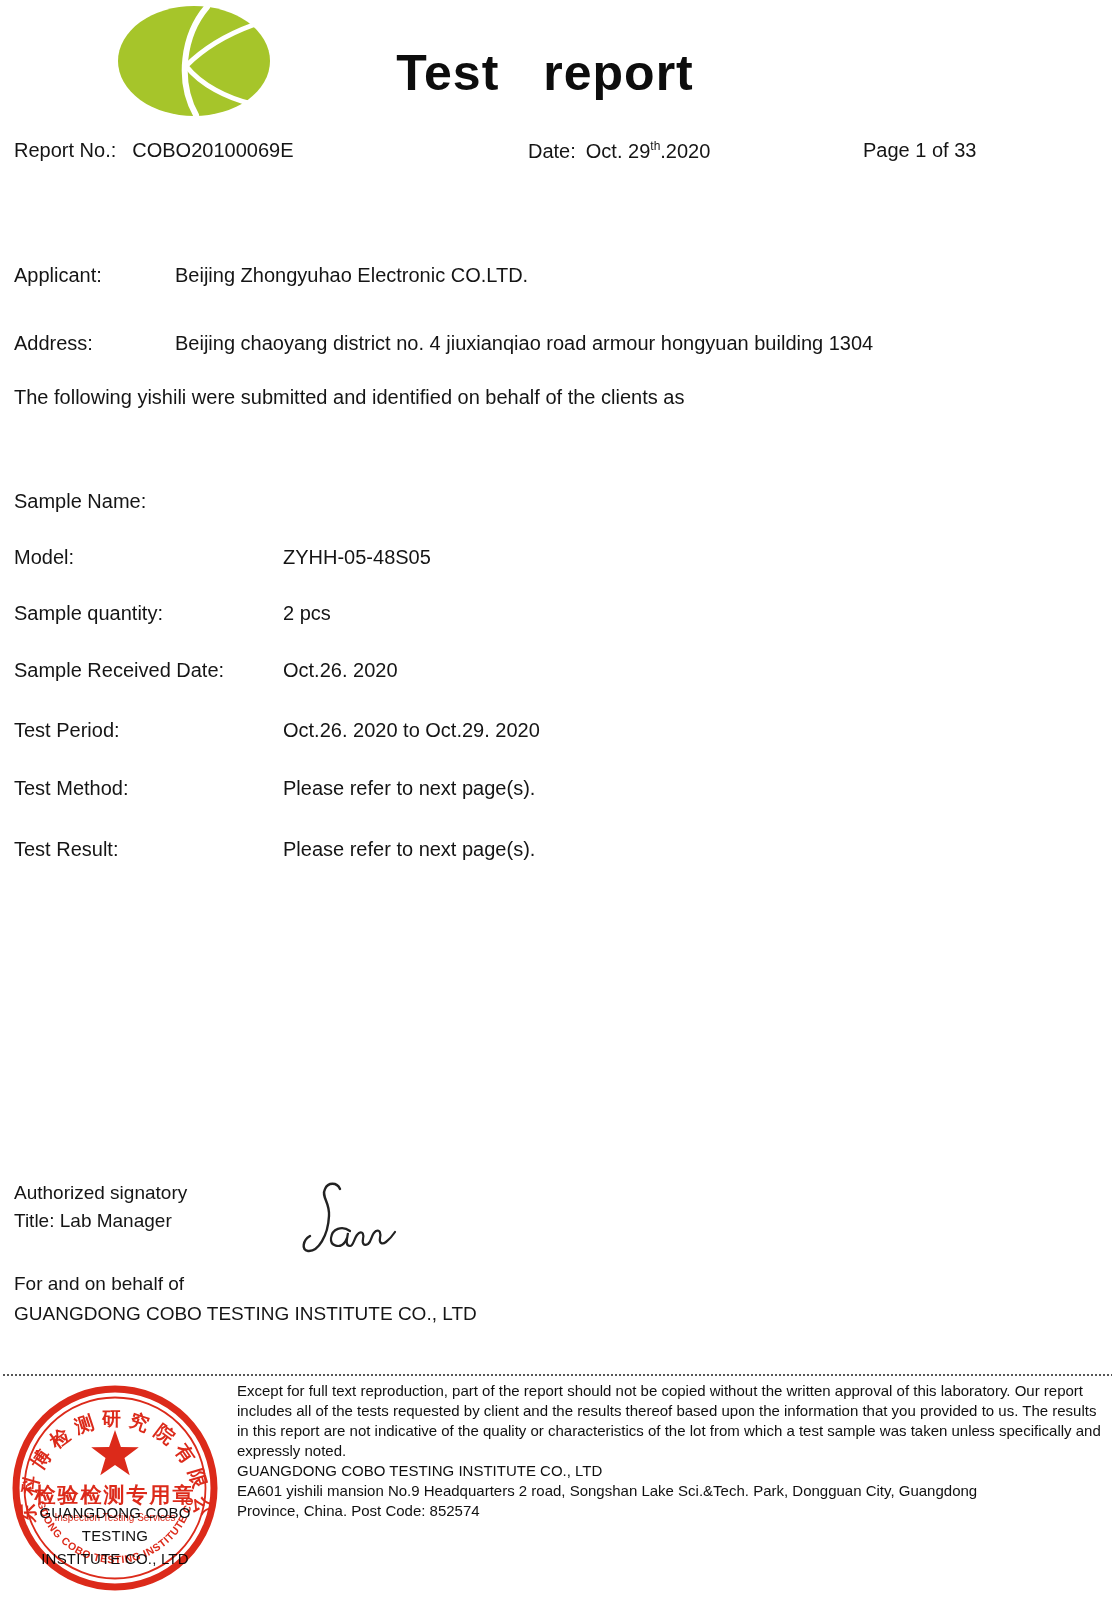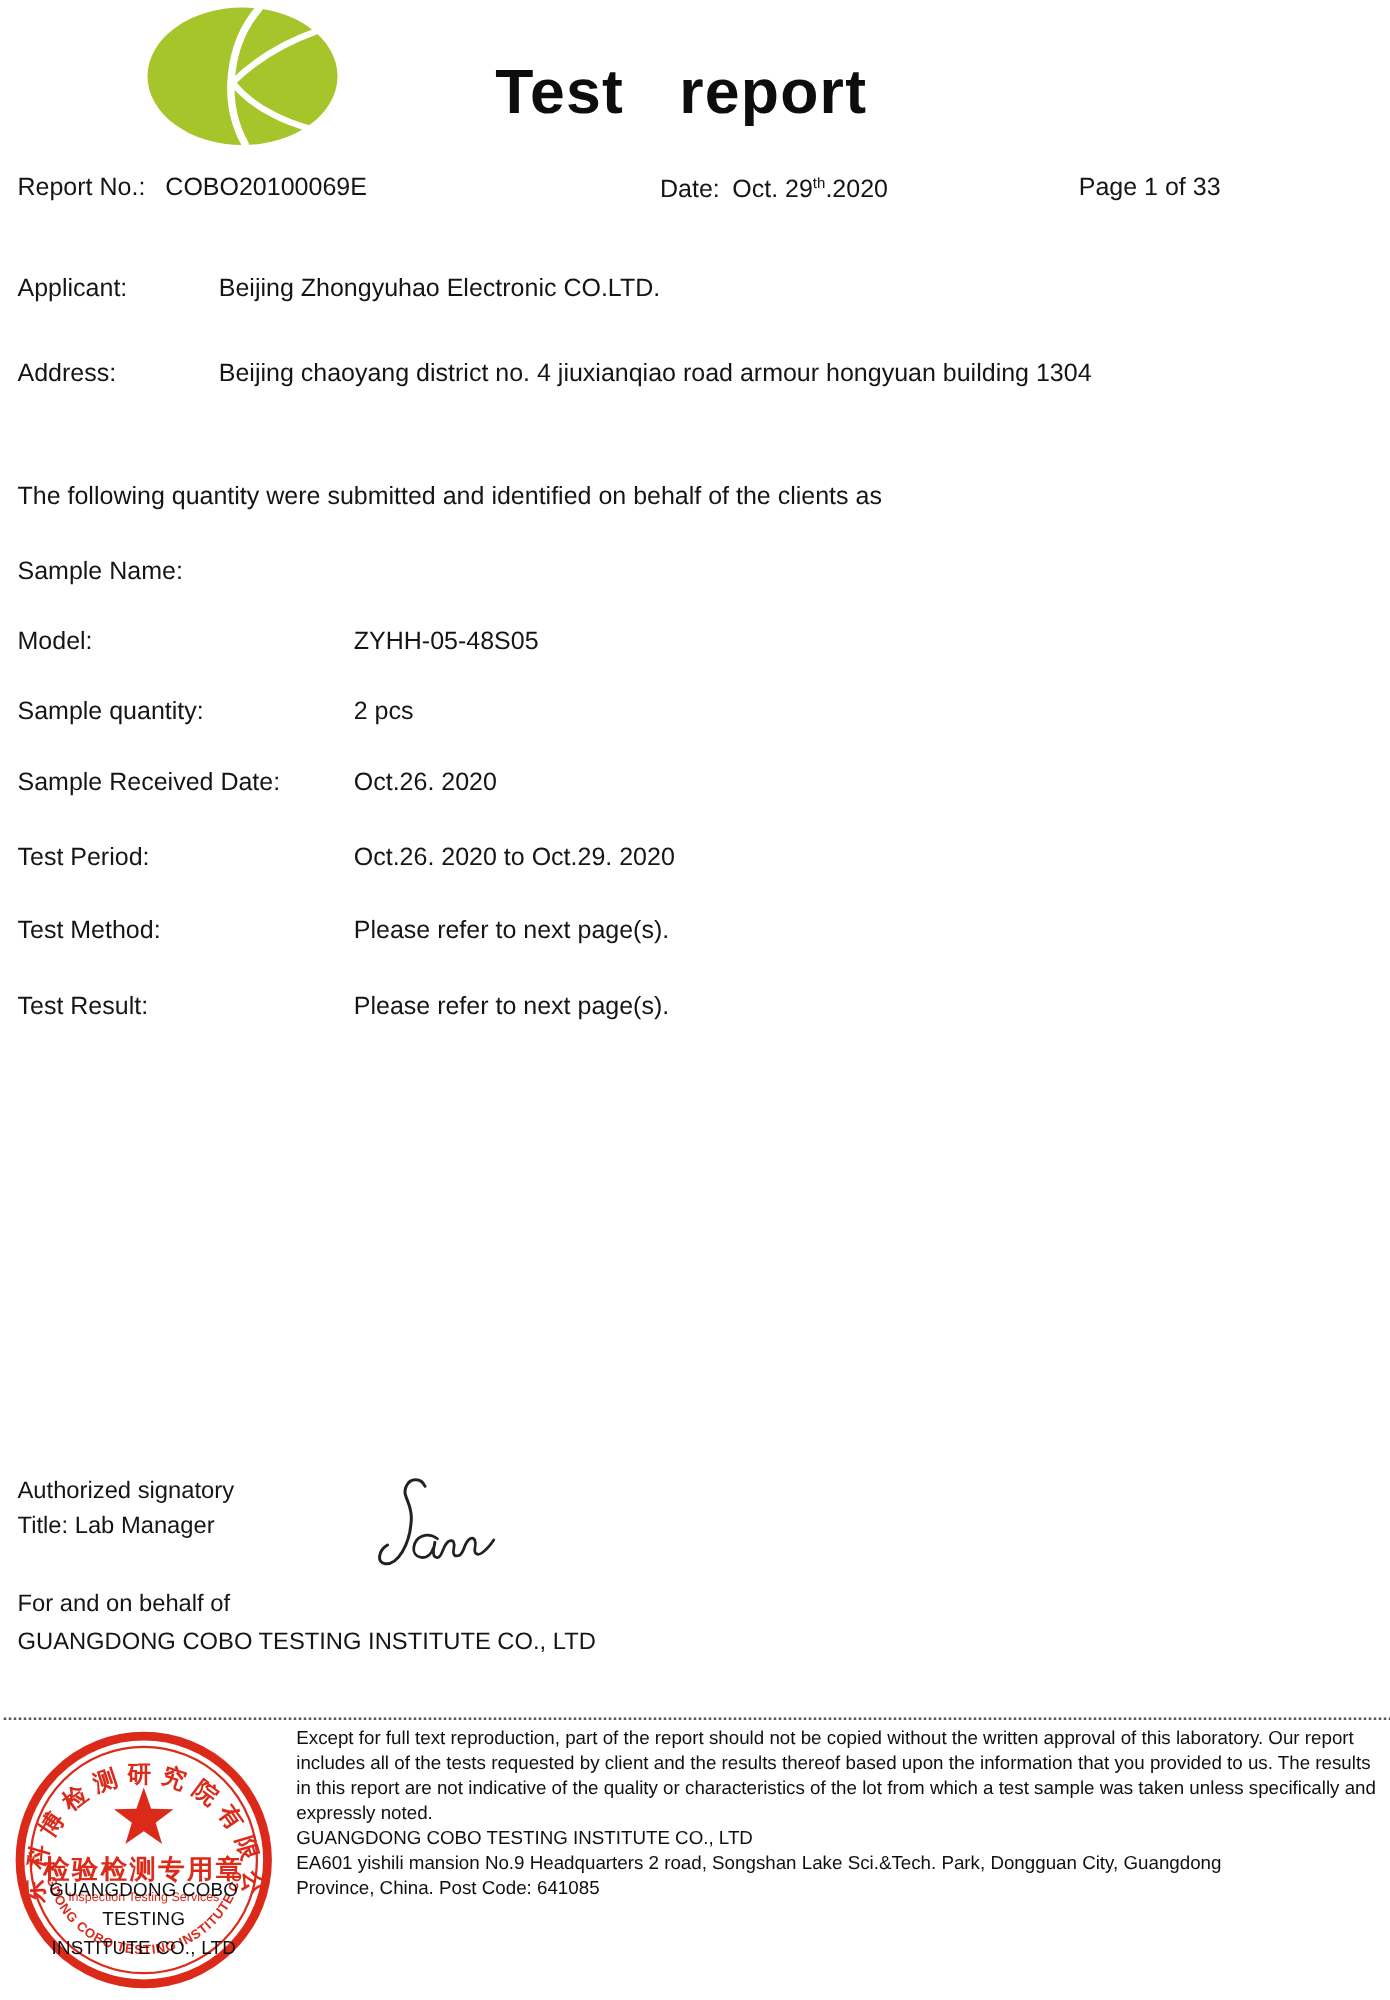--- a/index.html
+++ b/index.html
@@ -14,21 +14,21 @@
     font-size:50px;font-weight:700;letter-spacing:1px;color:#0d0d0d;
   }
   .meta{position:absolute;left:0;top:139px;width:880px;height:26px;font-size:20px;text-decoration:underline;}
   .meta .m-report{position:absolute;left:14px;white-space:nowrap;}
   .meta .m-date{position:absolute;left:528px;white-space:nowrap;}
   .meta .m-page{position:absolute;left:863px;white-space:nowrap;}
   .gap16{display:inline-block;width:16px;}
   .gap10{display:inline-block;width:10px;}
   sup{font-size:12px;}
   
-  .row{position:absolute;left:14px;width:1085px;height:26px;font-size:20px;}
+  .row{position:absolute;left:14px;width:1085px;height:26px;font-size:20px;margin-top:44px;}
   .row .lbl{position:absolute;left:0;white-space:nowrap;}
   .row .val-party{position:absolute;left:161px;white-space:nowrap;}
   .row .val-sample{position:absolute;left:269px;white-space:nowrap;}
   .introline{position:absolute;left:14px;top:386px;font-size:20px;white-space:nowrap;}
   
   .sig-line{position:absolute;left:14px;font-size:19px;white-space:nowrap;text-align:right;}
   .signature{position:absolute;left:290px;top:1180px;width:118px;height:85px;}
   
   .dotted{position:absolute;left:3px;right:3px;top:1374px;border-top:2px dotted #565656;height:0;}
   
@@ -73,21 +73,21 @@
 
   <div class="row" style="top:220px">
     <span class="lbl">Applicant:</span>
     <span class="val-party">Beijing Zhongyuhao Electronic CO.LTD.</span>
   </div>
   <div class="row" style="top:288px">
     <span class="lbl">Address:</span>
     <span class="val-party">Beijing chaoyang district no. 4 jiuxianqiao road armour hongyuan building 1304</span>
   </div>
 
-  <div class="introline">The following quantity were submitted and identified on behalf of the clients as</div>
+  <div class="introline">The following yishili were submitted and identified on behalf of the clients as</div>
 
   <div class="row" style="top:446px">
     <span class="lbl">Sample Name:</span>
   </div>
   <div class="row" style="top:502px">
     <span class="lbl">Model:</span>
     <span class="val-sample">ZYHH-05-48S05</span>
   </div>
   <div class="row" style="top:558px">
     <span class="lbl">Sample quantity:</span>
@@ -143,16 +143,16 @@
     <text x="105" y="138" font-size="10" fill="#dc2a1a" text-anchor="middle">Inspection Testing Services</text>
     <text font-size="10.5" font-weight="bold" fill="#dc2a1a" letter-spacing="0.6">
       <textPath href="#bottomArc" startOffset="50%" text-anchor="middle">GUANGDONG COBO TESTING INSTITUTE CO.,LTD</textPath>
     </text>
   </svg>
 
   <div class="footer">
     <p>Except for full text reproduction, part of the report should not be copied without the written approval of this laboratory. Our report includes all of the tests requested by client and the results thereof based upon the information that you provided to us. The results in this report are not indicative of the quality or characteristics of the lot from which a test sample was taken unless specifically and expressly noted.</p>
     <p>GUANGDONG COBO TESTING INSTITUTE CO., LTD</p>
     <p>EA601 yishili mansion No.9 Headquarters 2 road, Songshan Lake Sci.&amp;Tech. Park, Dongguan City, Guangdong</p>
-    <p>Province, China. Post Code: 641085</p>
+    <p>Province, China. Post Code: 852574</p>
   </div>
 
 </div>
 
 </body></html>

